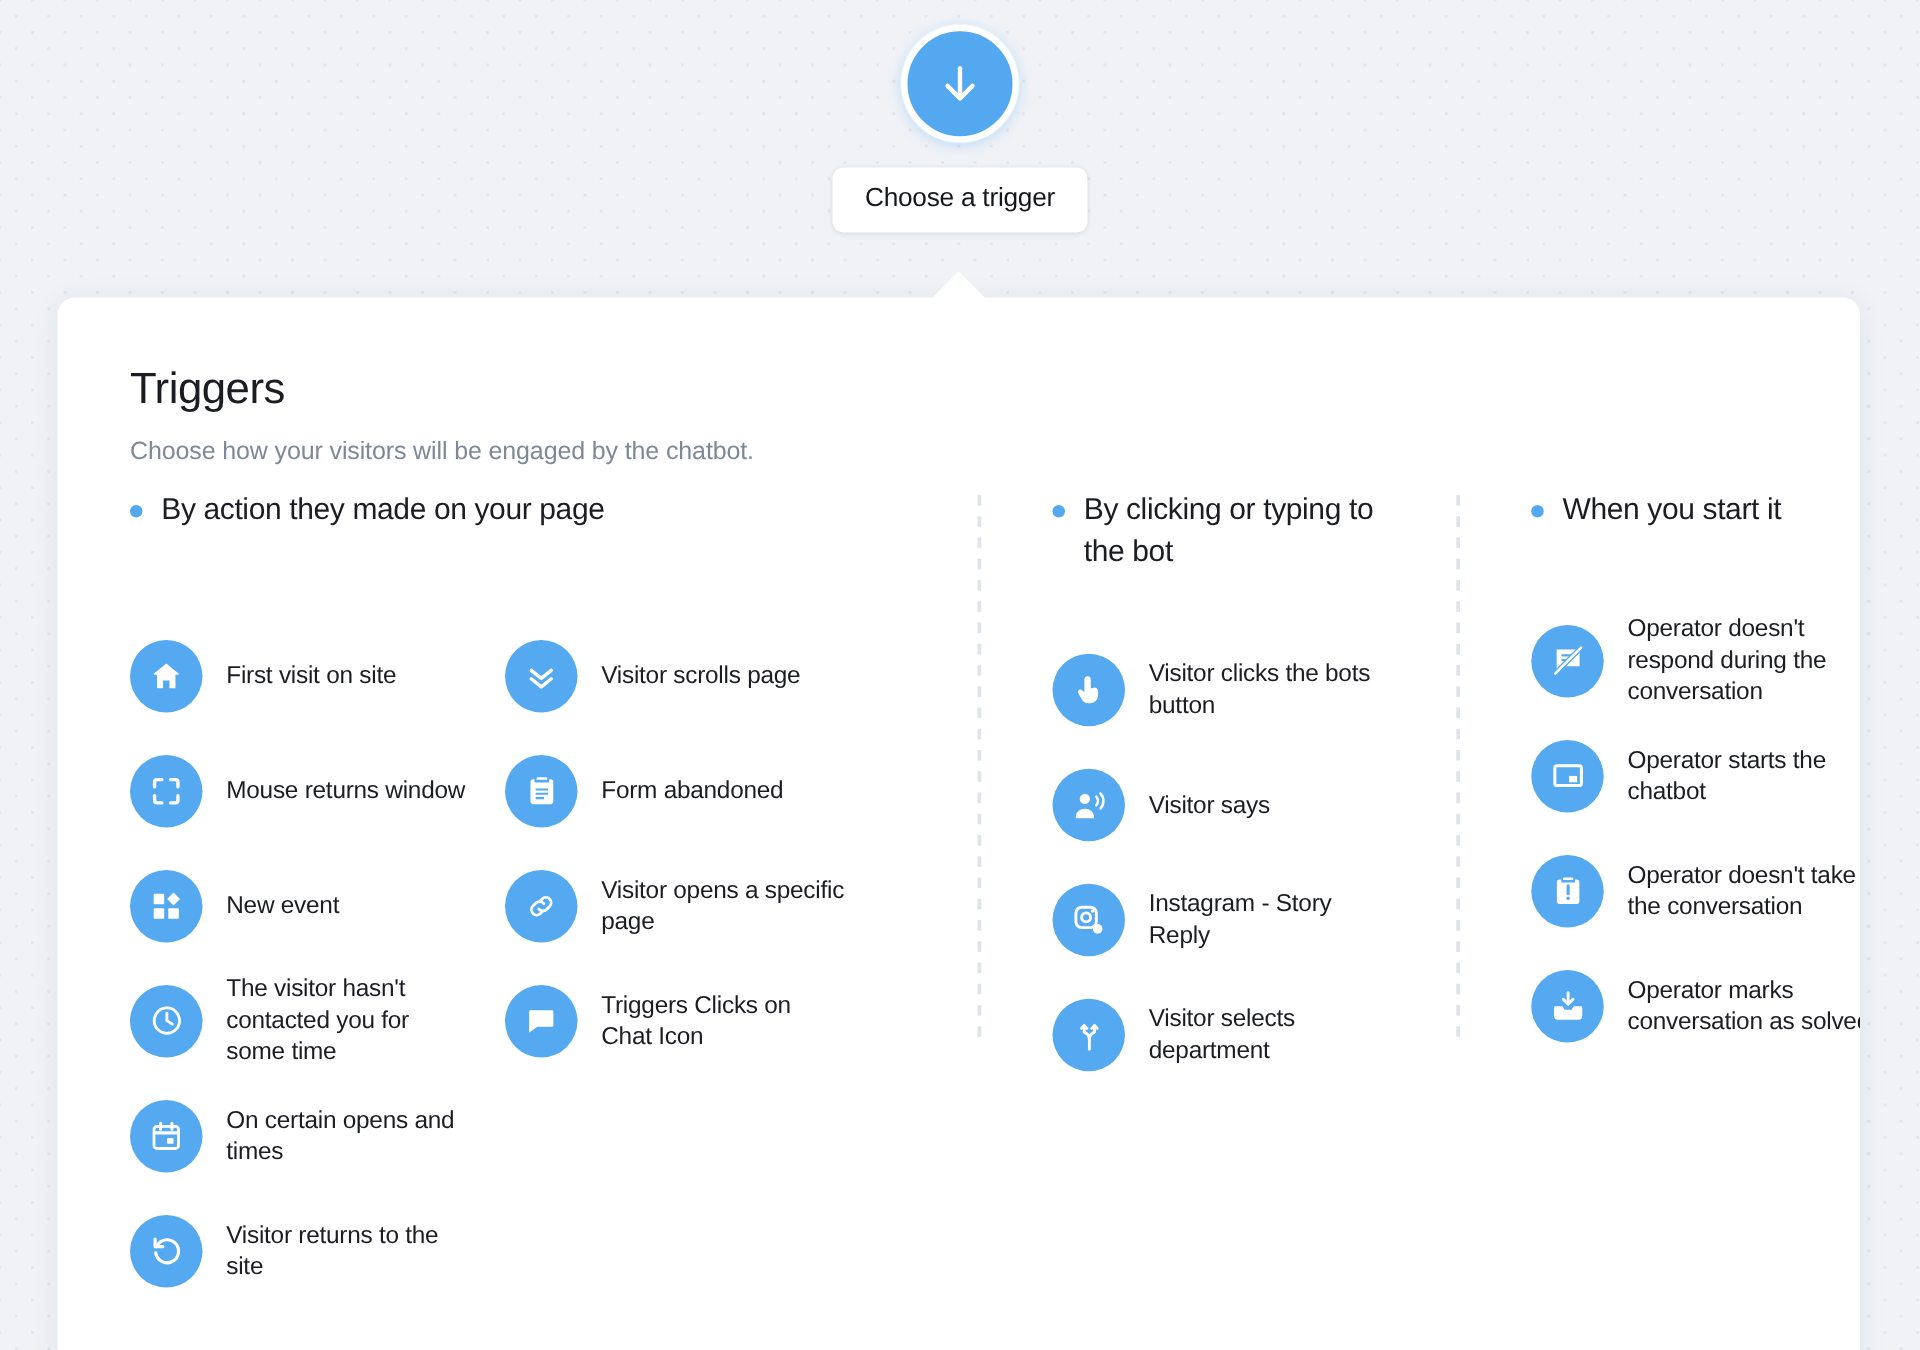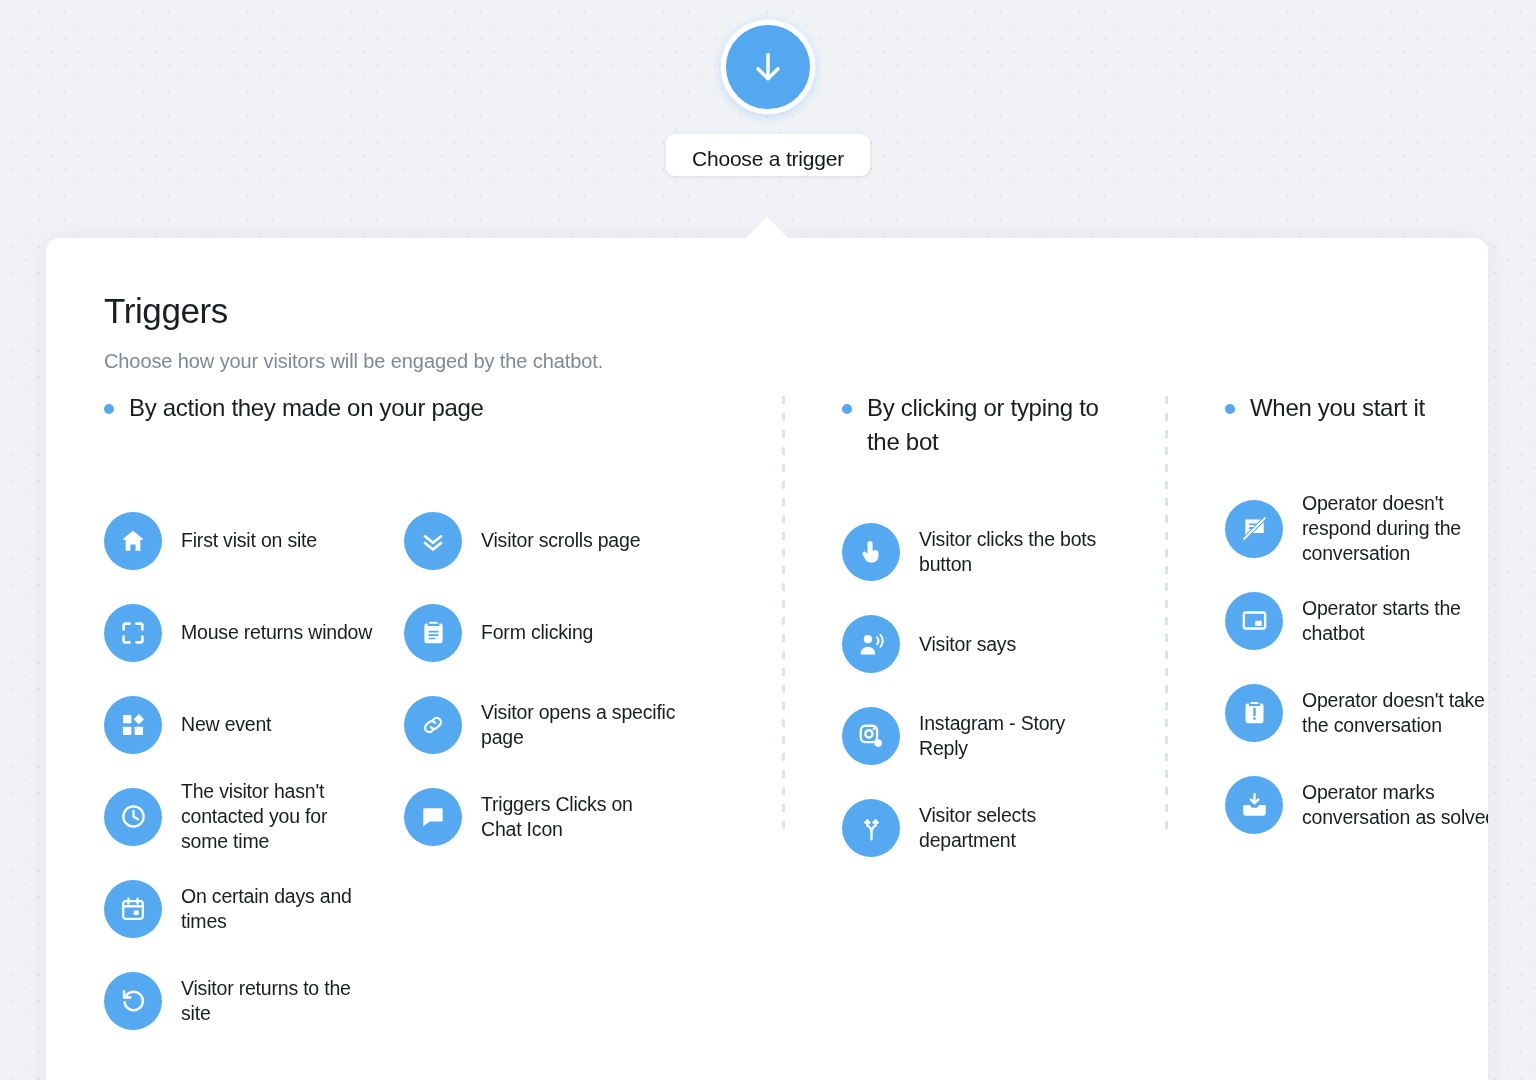--- a/index.html
+++ b/index.html
@@ -44,21 +44,21 @@
     justify-content: center;
     cursor: pointer;
   }
 
   .trigger-circle svg { display: block; }
 
   .trigger-label {
     margin-top: 20px;
     background: #ffffff;
     border-radius: 9px;
-    padding: 13px 26px 5px;
+    padding: 13px 26px 15px;
     font-size: 21px;
     color: #14161a;
     letter-spacing: -0.2px;
     box-shadow: 0 1px 4px rgba(20,30,60,.10);
     white-space: nowrap;
     cursor: pointer;
   }
 
   
   .panel-notch {
@@ -279,21 +279,21 @@
 
         <div class="item">
           <span class="item-icon">
             <svg width="28" height="28" viewBox="0 0 24 24" fill="none" stroke="#ffffff" stroke-width="1.9">
               <rect x="3.6" y="5.2" width="16.8" height="15.2" rx="2.1"></rect>
               <path d="M3.6 9.7h16.8" stroke-width="2.1"></path>
               <path d="M8.1 3.1v4.1M15.9 3.1v4.1" stroke-linecap="round" stroke-width="2.1"></path>
               <rect x="12.6" y="13.2" width="4.4" height="4" rx="0.6" fill="#ffffff" stroke="none"></rect>
             </svg>
           </span>
-          <span class="item-label">On certain days and times</span>
+          <span class="item-label">On certain opens and times</span>
         </div>
 
 
         <div class="item">
           <span class="item-icon">
             <svg width="29" height="29" viewBox="0 0 24 24" fill="none" stroke="#ffffff" stroke-width="2.1" stroke-linecap="round" stroke-linejoin="round">
               <path d="M5.2 9.3A7.6 7.6 0 1 1 4.6 13.4"></path>
               <path d="M4.2 4.3v5.1h5.1"></path>
             </svg>
           </span>
@@ -311,21 +311,21 @@
         </div>
 
         <div class="item">
           <span class="item-icon">
             <svg width="27" height="27" viewBox="0 0 24 24" fill="#ffffff">
               <path d="M9.2 2.4h5.6a1 1 0 0 1 1 1v.9H8.2v-.9a1 1 0 0 1 1-1z"></path>
               <path d="M17.2 3.9h.9a2 2 0 0 1 2 2v13.7a2 2 0 0 1-2 2H5.9a2 2 0 0 1-2-2V5.9a2 2 0 0 1 2-2h.9v2.3h10.4z"></path>
               <path d="M7.6 10.4h8.8v1.5H7.6zM7.6 13.5h8.8V15H7.6zM7.6 16.6h6v1.5h-6z" fill="#55a9f0"></path>
             </svg>
           </span>
-          <span class="item-label">Form clicking</span>
+          <span class="item-label">Form abandoned</span>
         </div>
 
         <div class="item">
           <span class="item-icon">
             <svg width="28" height="28" viewBox="0 0 24 24" fill="none" stroke="#ffffff" stroke-width="1.9" stroke-linecap="round" stroke-linejoin="round">
               <path d="M10.2 13.8a3.6 3.6 0 0 0 5.4.4l2.1-2.1a3.6 3.6 0 0 0-5.1-5.1l-1.2 1.2"></path>
               <path d="M13.8 10.2a3.6 3.6 0 0 0-5.4-.4l-2.1 2.1a3.6 3.6 0 0 0 5.1 5.1l1.2-1.2"></path>
             </svg>
           </span>
           <span class="item-label">Visitor opens a specific page</span>

